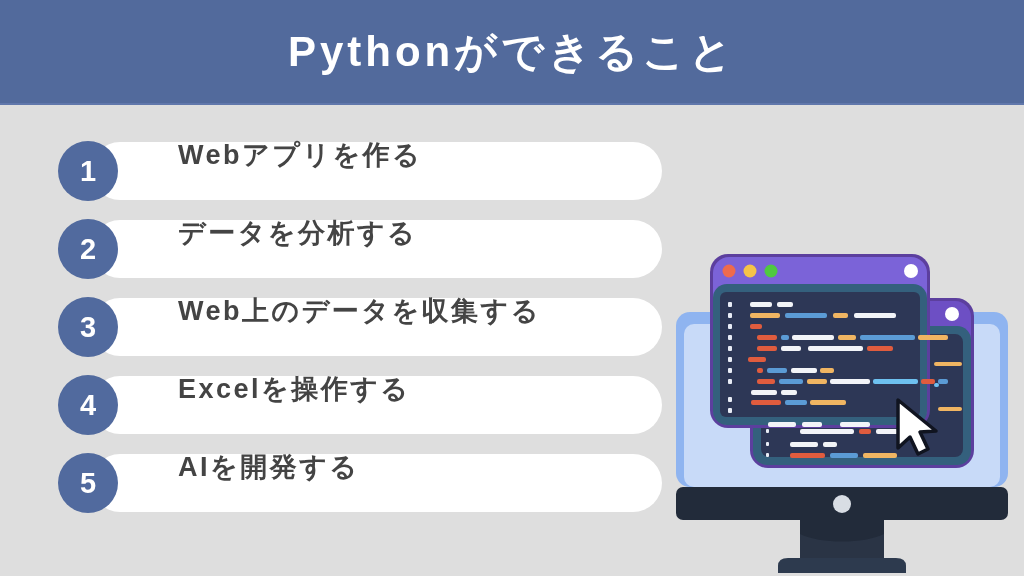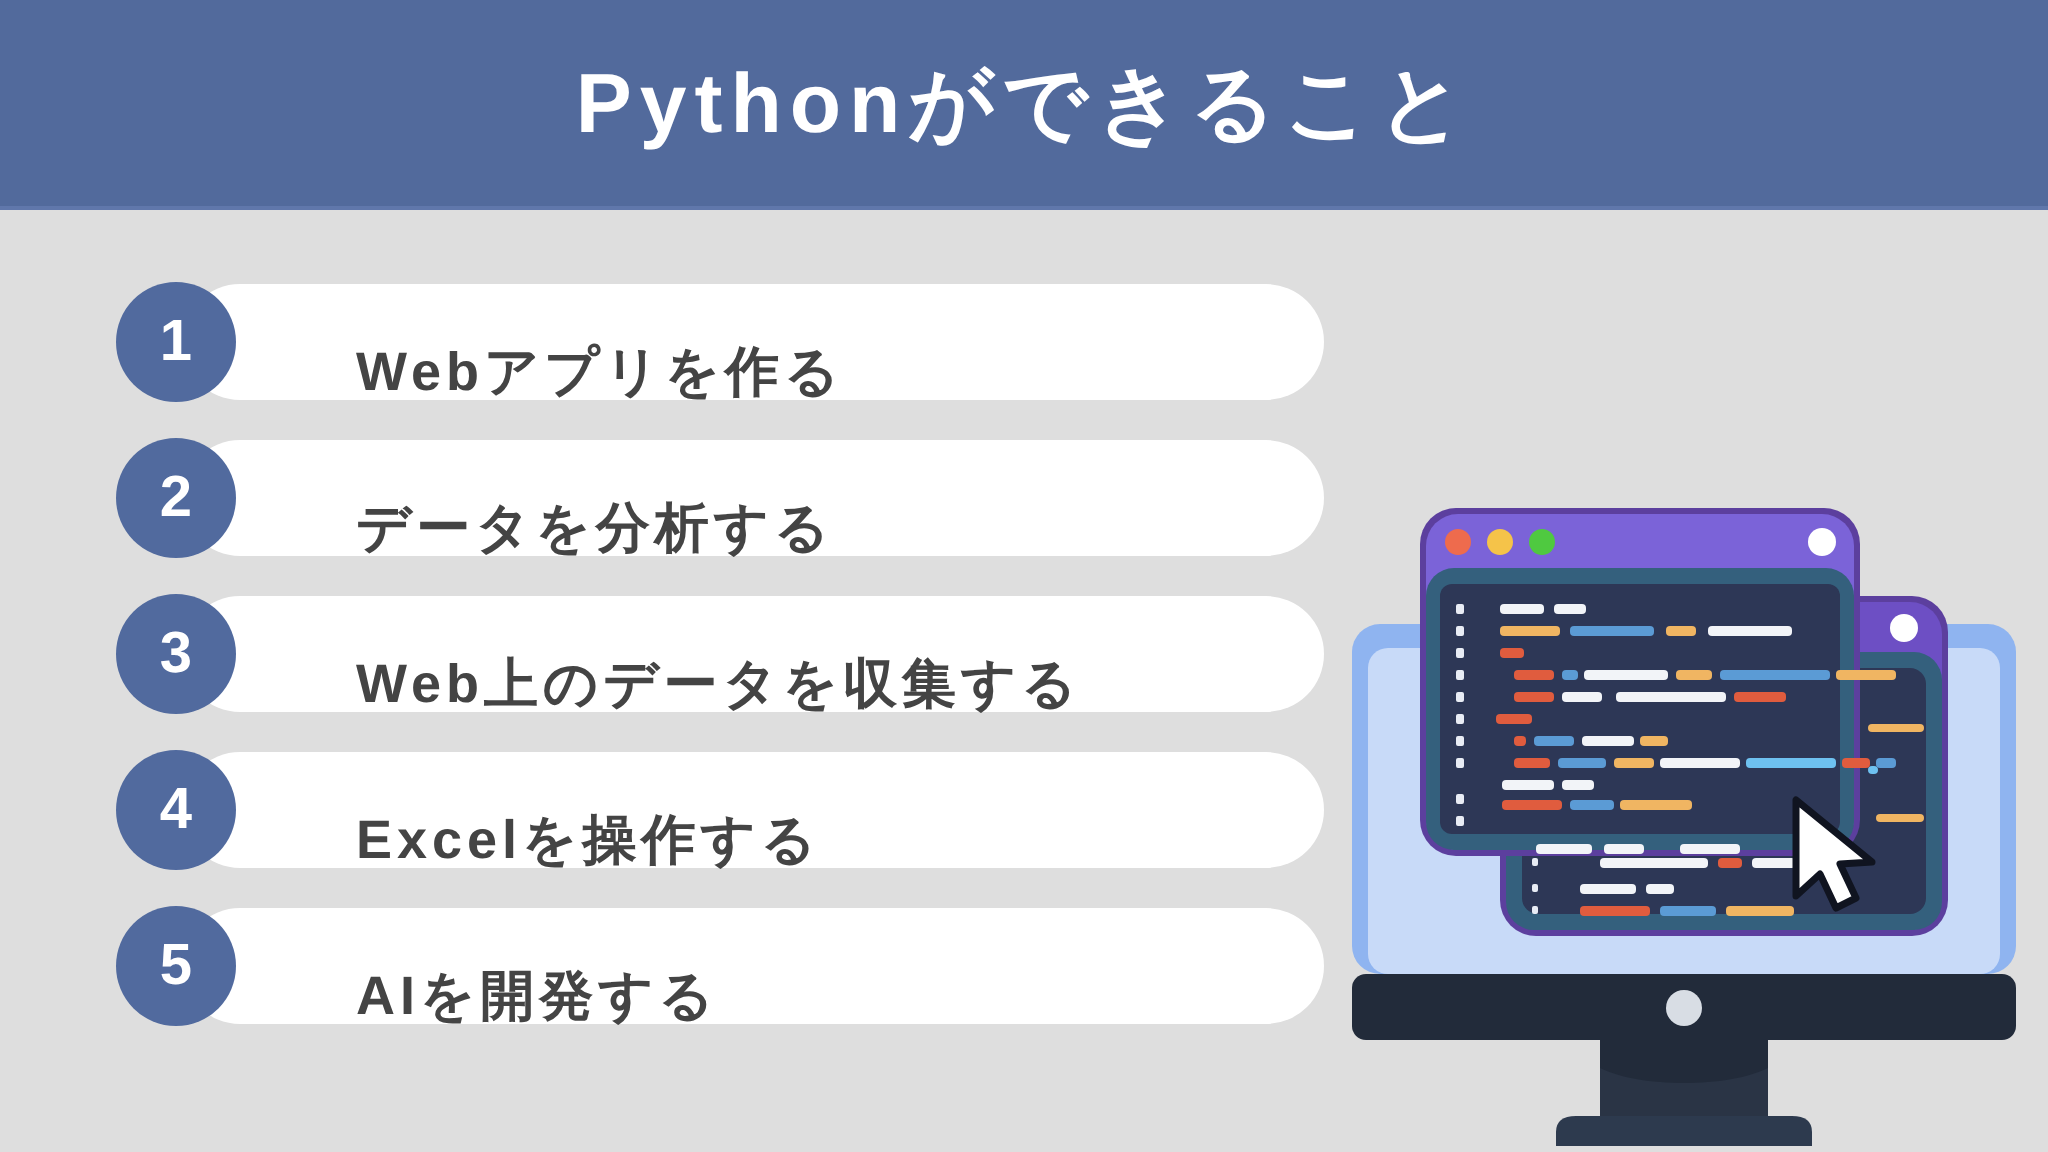--- a/index.html
+++ b/index.html
@@ -36,21 +36,21 @@
     left:58px;
     height:58px;
     width:604px;
   }
   .pill {
     position:absolute;
     left:33px; top:0;
     width:571px; height:58px;
     background:#ffffff;
     border-radius:29px;
-    display:flex; align-items:flex-end;
+    display:flex; align-items:flex-start;
   }
   .pill-label {
     margin-left:87px;
     color:#444444;
     font-size:27px;
     font-weight:bold;
     letter-spacing:2.5px;
     white-space:nowrap;
     line-height:1;
   }

